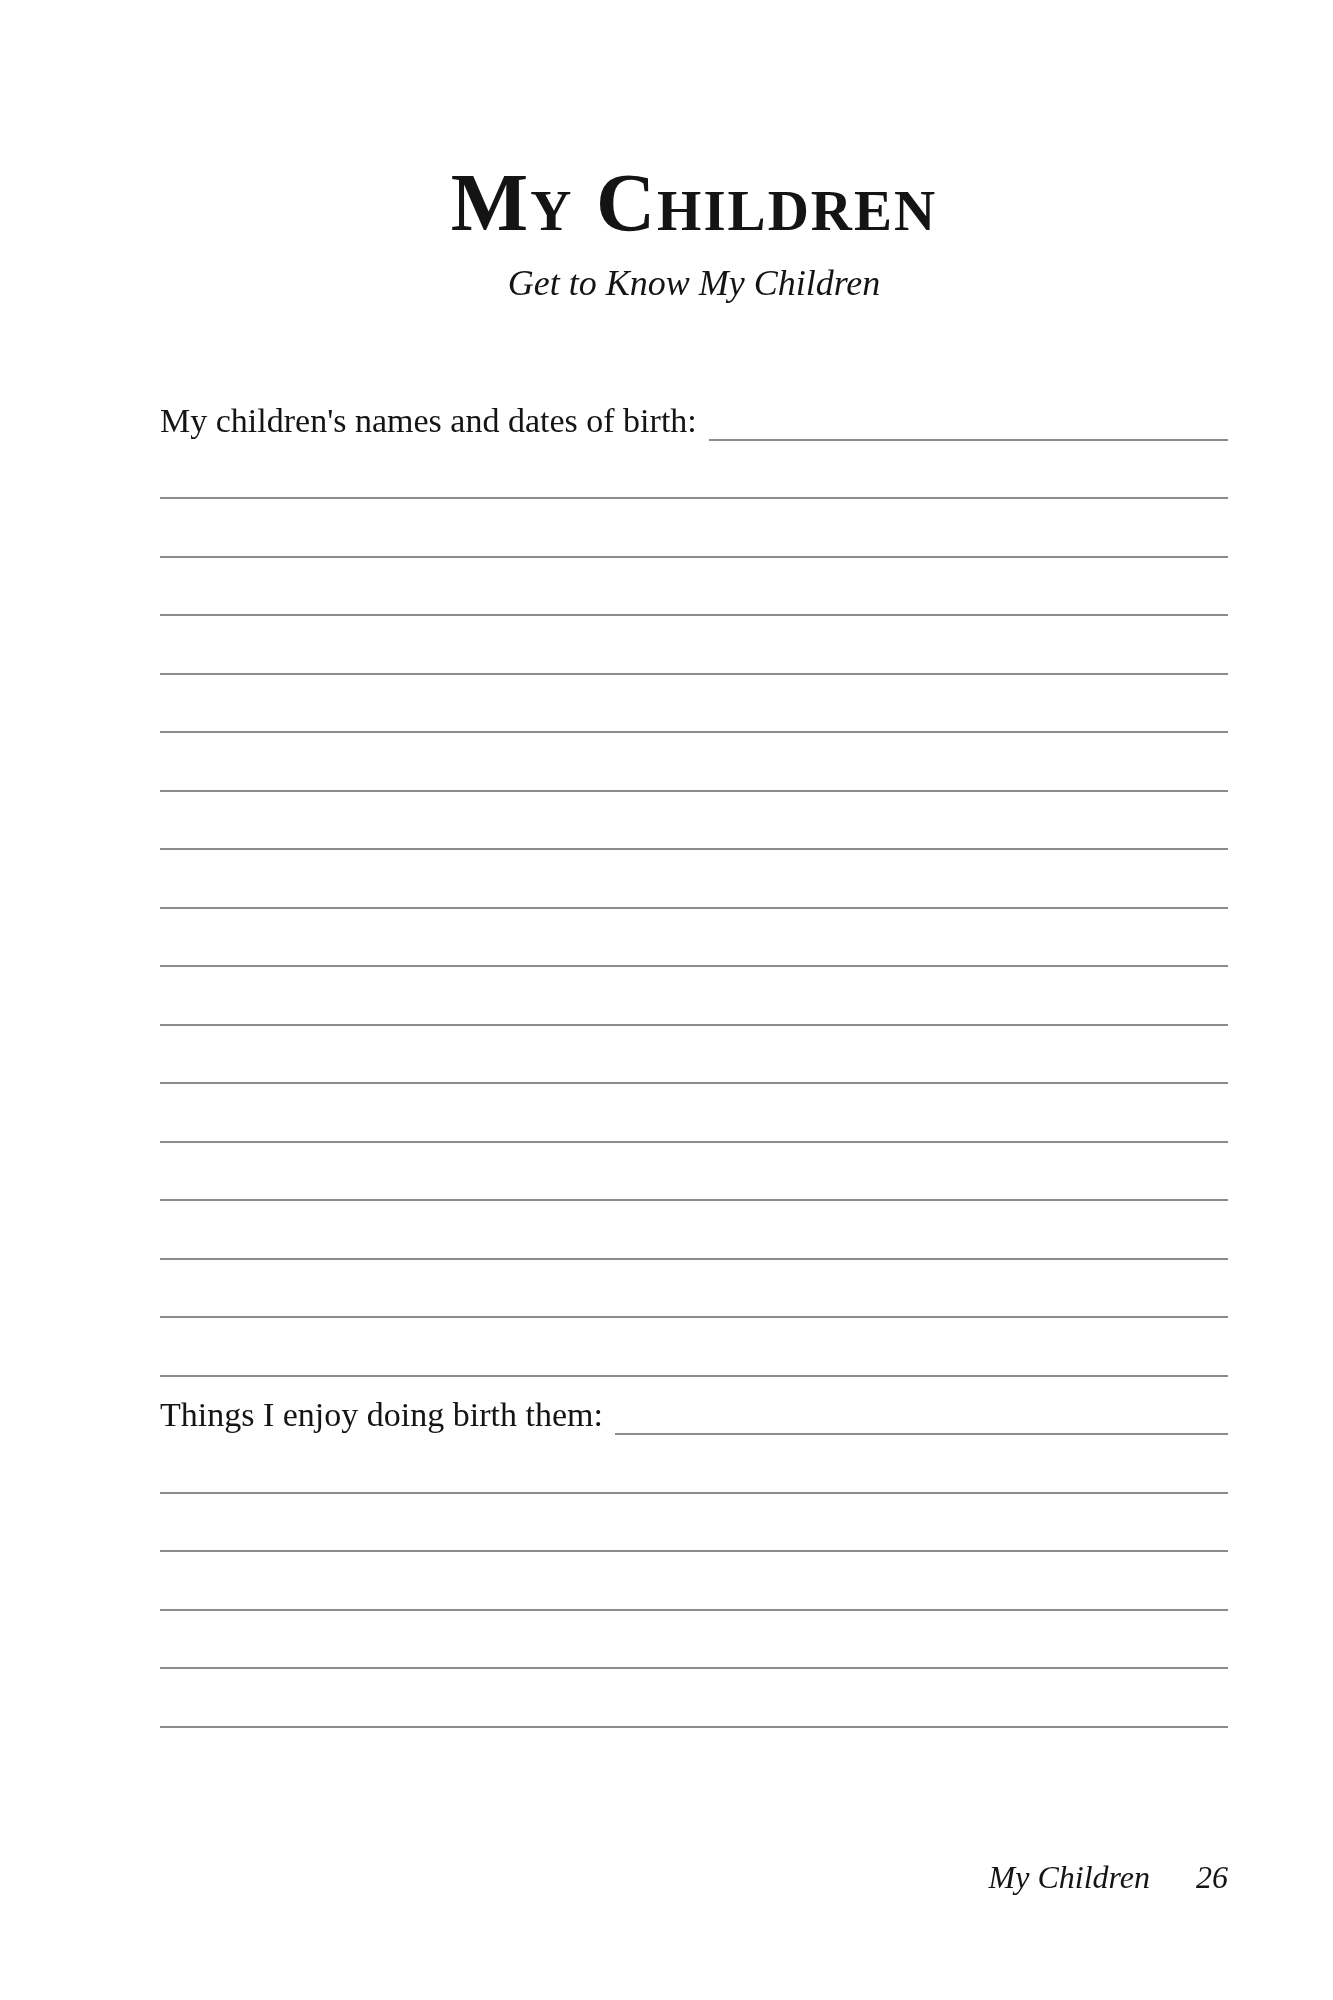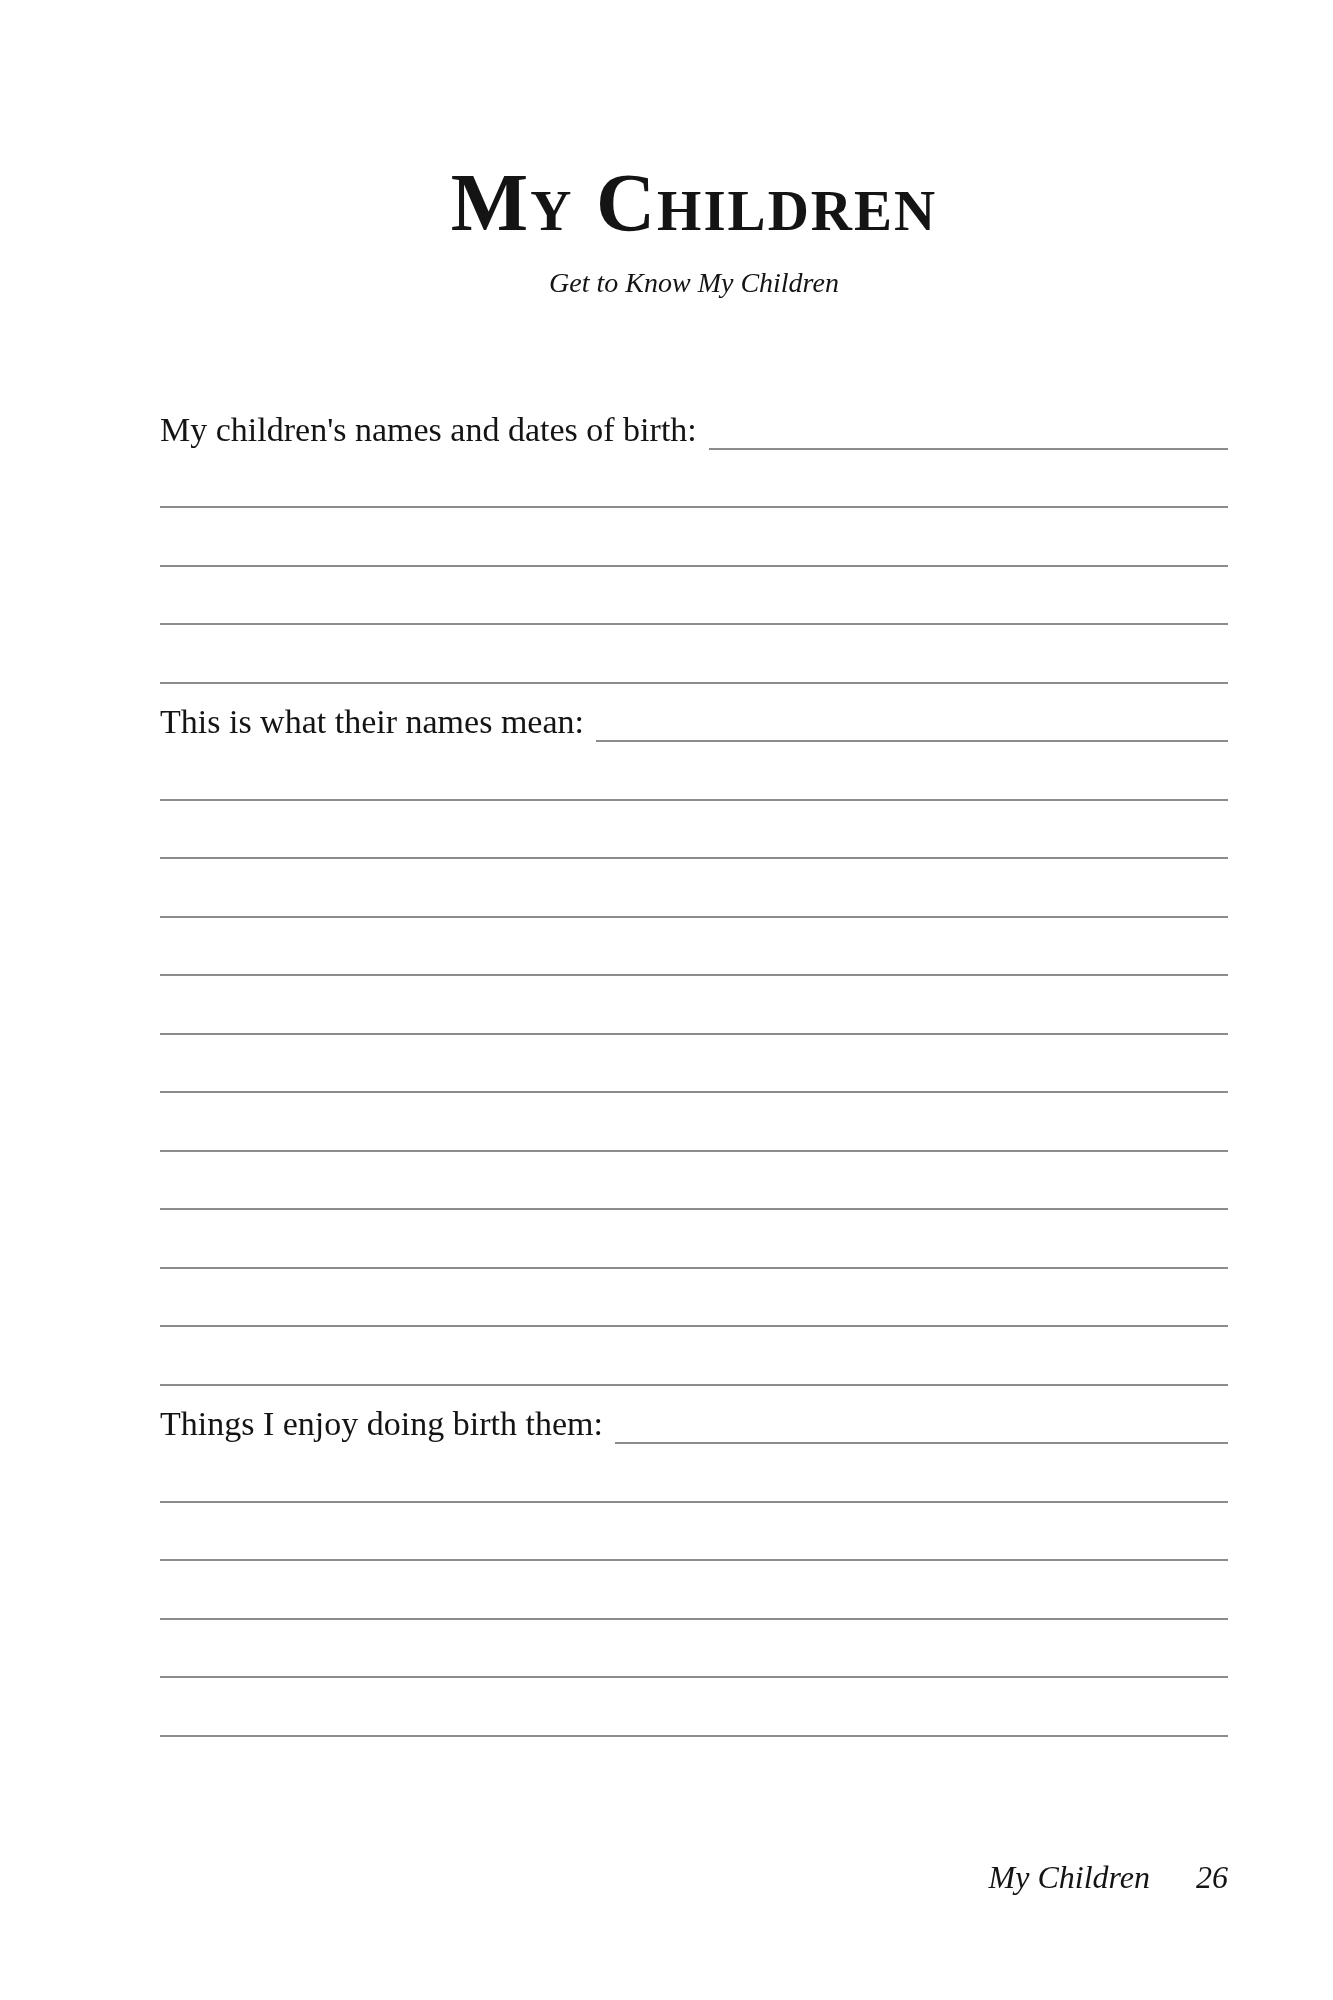--- a/index.html
+++ b/index.html
@@ -29,29 +29,29 @@
   }
   .title {
     font-size: 82px;
     line-height: 86px;
     font-weight: bold;
     font-variant: small-caps;
     letter-spacing: 2px;
   }
   .subtitle {
     margin-top: 14px;
-    font-size: 28px;
+    font-size: 36px;
     line-height: 46px;
     font-style: italic;
   }
   .body {
     position: absolute;
     left: 160px;
     right: 105px;
-    top: 391px;
+    top: 382px;
   }
   .row {
     height: var(--row-h);
     display: flex;
     align-items: flex-end;
   }
   .row .fill {
     flex: 1;
     border-bottom: 2px solid var(--rule);
   }
@@ -93,21 +93,20 @@
       <div class="row blank-row">
       <span class="fill"></span>
     </div>
       <div class="row blank-row">
       <span class="fill"></span>
     </div>
       <div class="row blank-row">
       <span class="fill"></span>
     </div>
       <div class="row prompt-row">
-      <span class="prompt">This is what their names mean:</span>
       <span class="fill"></span>
     </div>
       <div class="row blank-row">
       <span class="fill"></span>
     </div>
       <div class="row blank-row">
       <span class="fill"></span>
     </div>
       <div class="row blank-row">
       <span class="fill"></span>

